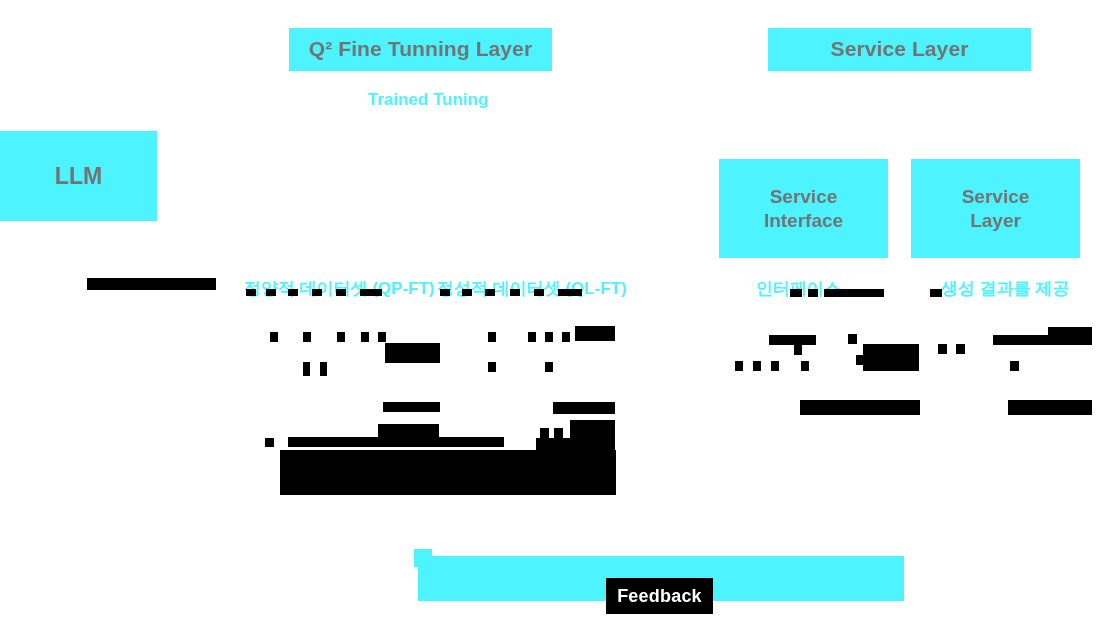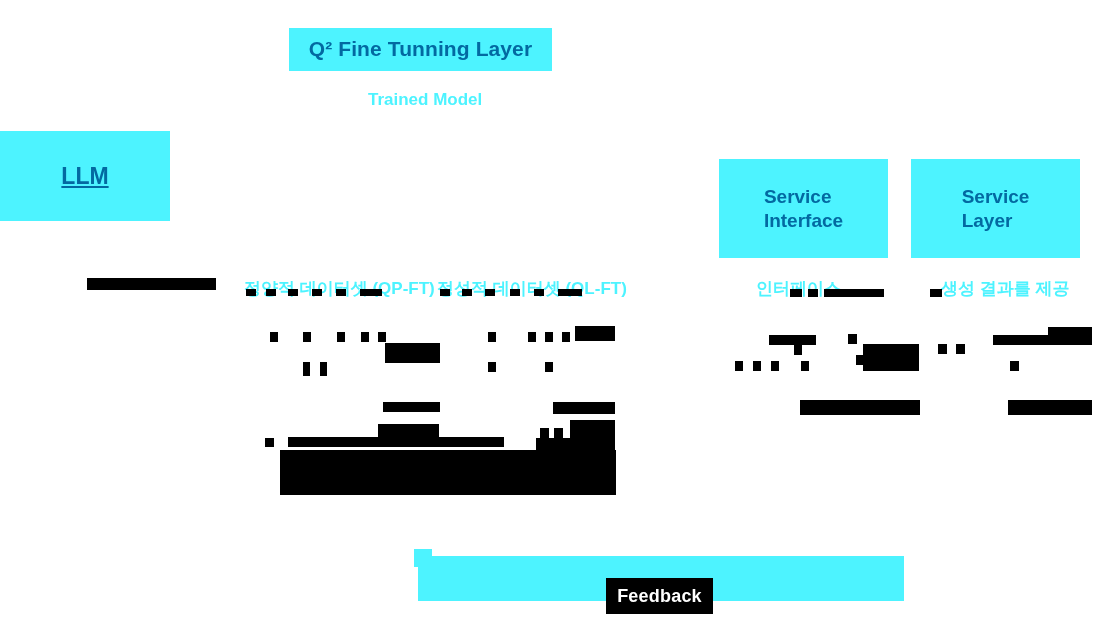--- a/index.html
+++ b/index.html
@@ -16,25 +16,25 @@
     width: 1100px;
     height: 640px;
     background: #ffffff;
     overflow: hidden;
   }
 
   
   .cyan-box {
     position: absolute;
     background: #4df3ff;
-    color: #0369a1;
+    color: #737373;
     display: flex;
     align-items: center;
     justify-content: center;
-    text-align: left;
+    text-align: center;
     font-weight: 700;
     line-height: 1.25;
     box-sizing: border-box;
   }
 
   .layer-header {
     font-size: 21px;
     letter-spacing: 0.1px;
   }
 
@@ -87,24 +87,27 @@
 </style>
 </head>
 <body>
 
 <div id="stage">
 
   <div class="cyan-box layer-header" style="left:289px; top:28px; width:263px; height:43px;">
     <span>Q² Fine Tunning Layer</span>
   </div>
 
-
-  <div class="caption-cyan" style="left:368px; top:91px;">Trained Model</div>
-
-  <div class="cyan-box llm-box" style="left:0px; top:131px; width:170px; height:90px;text-decoration:underline;">
+  <div class="cyan-box layer-header" style="left:768px; top:28px; width:263px; height:43px;">
+    <span>Service Layer</span>
+  </div>
+
+  <div class="caption-cyan" style="left:368px; top:91px;">Trained Tuning</div>
+
+  <div class="cyan-box llm-box" style="left:0px; top:131px; width:157px; height:90px;">
     <span>LLM</span>
   </div>
 
 
 
   <div class="cyan-box module-box" style="left:719px; top:159px; width:169px; height:99px;">
     <span>
       <span>Service</span><br>
       <span>Interface</span>
     </span>

